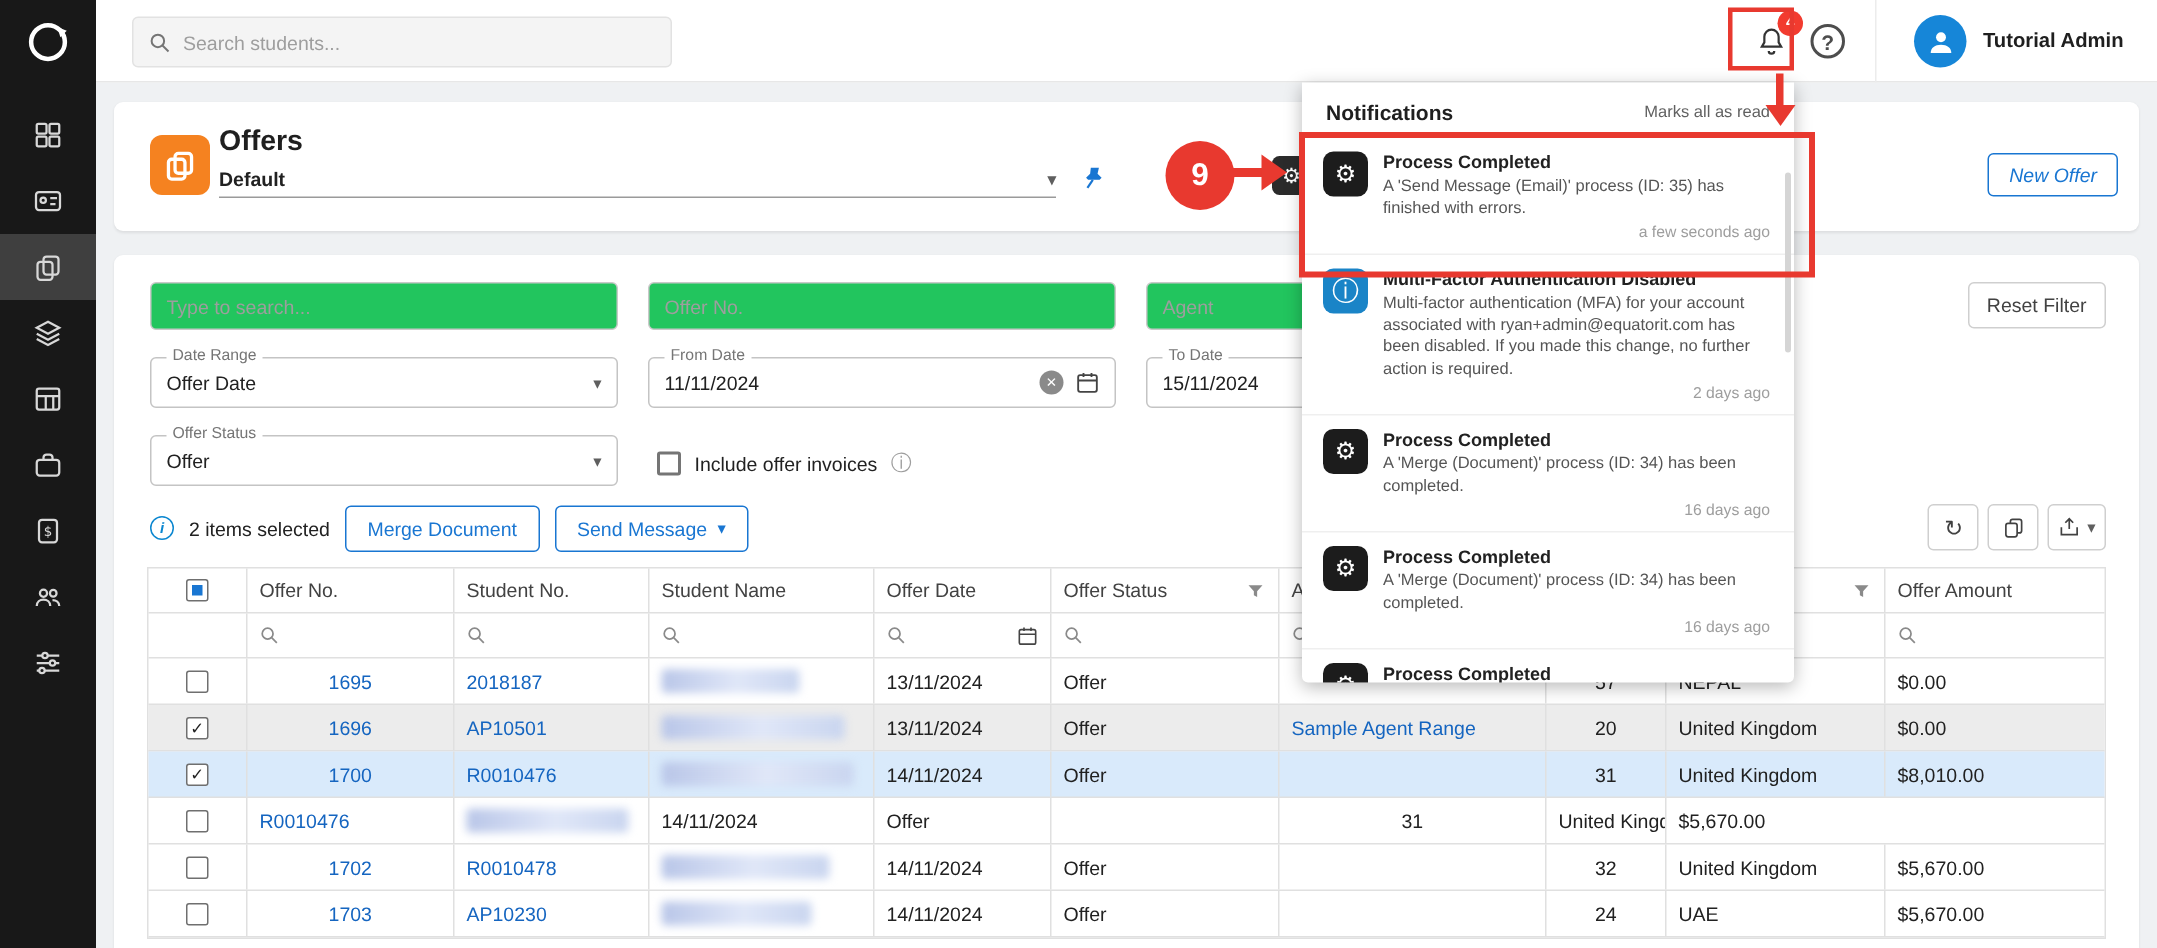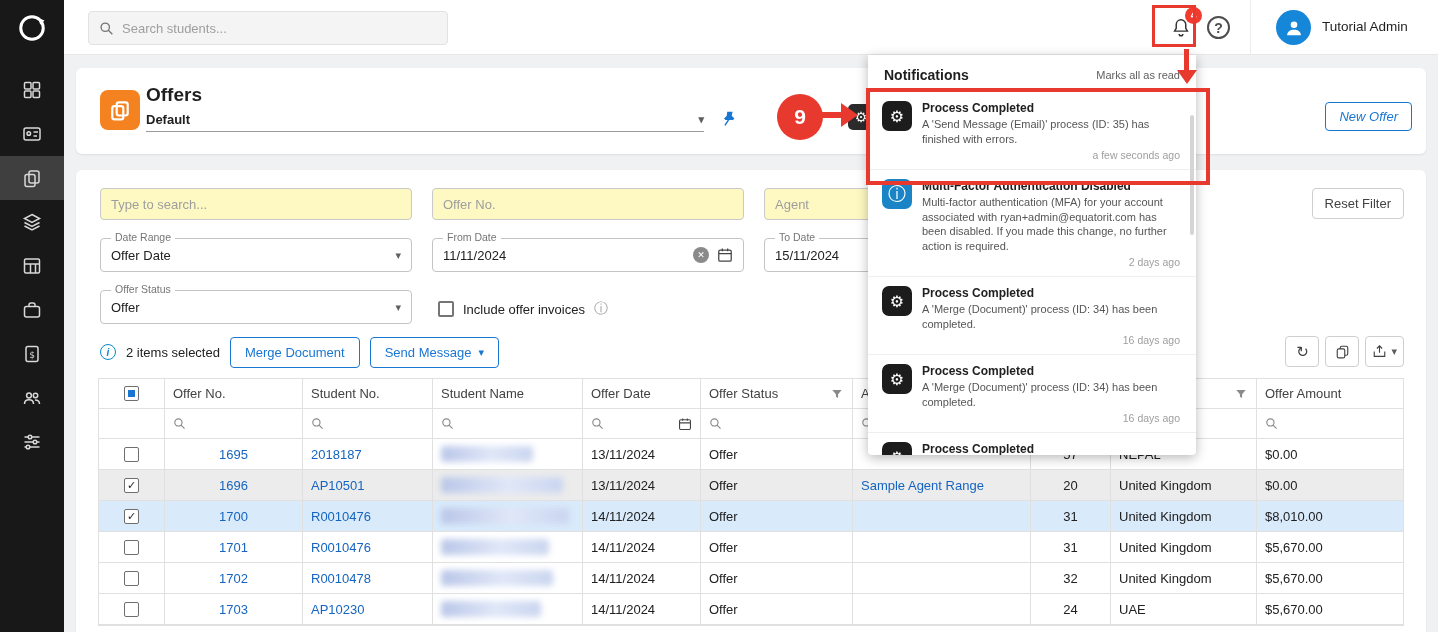--- a/index.html
+++ b/index.html
@@ -17,36 +17,36 @@
   
   .topbar { position:absolute; left:64px; top:0; width:1374px; height:55px; background:#fff; border-bottom:1px solid #e7e7e7; z-index:30; }
   .search-box { position:absolute; left:24px; top:11px; width:360px; height:33px; background:#f4f4f4; border:1px solid #e2e2e2; border-radius:4px; display:flex; align-items:center; padding:16px 10px; gap:8px; }
   .search-box input { border:none; outline:none; background:transparent; font-size:13px; flex:1; color:#424242; font-family:"Liberation Sans",sans-serif; }
   .search-box input::placeholder { color:#9e9e9e; }
   .bell-btn { position:absolute; left:1098px; top:9px; width:38px; height:38px; display:flex; align-items:center; justify-content:center; cursor:pointer; }
   .badge { position:absolute; top:-2px; right:-2px; width:17px; height:17px; background:#f23b2f; color:#fff; border-radius:50%; font-size:10px; font-weight:bold; display:flex; align-items:center; justify-content:center; }
   .help-btn { position:absolute; left:1143px; top:16px; width:23px; height:23px; border:2px solid #4d4d4d; border-radius:50%; color:#4d4d4d; font-size:14px; font-weight:bold; display:flex; align-items:center; justify-content:center; cursor:pointer; }
   .top-divider { position:absolute; left:1186px; top:0; width:1px; height:55px; background:#ececec; }
   .avatar { position:absolute; left:1212px; top:10px; width:35px; height:35px; border-radius:50%; background:#1686d8; display:flex; align-items:center; justify-content:center; }
-  .user-name { position:absolute; left:1258px; top:19px; font-size:13.5px; font-weight:normal; color:#1f1f1f; }
+  .user-name { position:absolute; left:1258px; top:19px; font-size:13.5px; font-weight:bold; color:#1f1f1f; }
 
   
   .offers-card { position:absolute; left:76px; top:68px; width:1350px; height:86px; background:#fff; border-radius:6px; box-shadow:0 1px 2px rgba(0,0,0,.08); z-index:10; }
   .module-icon { position:absolute; left:24px; top:22px; width:40px; height:40px; border-radius:8px; background:#f58220; display:flex; align-items:center; justify-content:center; }
   .module-icon svg { stroke:#fff; fill:none; stroke-width:2; }
   .offers-title { position:absolute; left:70px; top:16px; font-size:19px; font-weight:bold; color:#1f1f1f; }
   .view-select { position:absolute; left:70px; top:40px; width:558px; height:24px; border-bottom:1px solid #9a9a9a; display:flex; align-items:center; justify-content:space-between; font-size:13px; color:#212121; cursor:pointer;font-weight:bold; }
   .caret { color:#5f5f5f; font-size:11px; }
   .pin-btn { position:absolute; left:640px; top:38px; width:26px; height:26px; display:flex; align-items:center; justify-content:center; cursor:pointer; }
   .mini-gear-btn { position:absolute; left:772px; top:36px; width:26px; height:26px; border-radius:5px; background:#2b2b2b; color:#fff; font-size:14px; display:flex; align-items:center; justify-content:center; cursor:pointer; }
   .new-offer-btn { position:absolute; right:14px; top:34px; height:29px; padding:0 13px; border:1px solid #1976d2; border-radius:4px; background:#fff; color:#1976d2; font-size:13px; display:flex; align-items:center; cursor:pointer;font-style:italic; }
 
   
   .filter-card { position:absolute; left:76px; top:170px; width:1350px; height:462px; background:#fff; border-radius:6px 6px 0 0; box-shadow:0 1px 2px rgba(0,0,0,.08); z-index:10; }
-  .plain-input { position:absolute; height:32px; border:1px solid #c9c9c9; border-radius:4px; padding:0 10px; font-size:13px; color:#212121; outline:none; background:#fef9c3; font-family:"Liberation Sans",sans-serif; }
+  .plain-input { position:absolute; height:32px; border:1px solid #c9c9c9; border-radius:4px; padding:0 10px; font-size:13px; color:#212121; outline:none; background:#22c55e; font-family:"Liberation Sans",sans-serif; }
   .plain-input::placeholder { color:#9e9e9e; }
   .sel-box { position:absolute; height:34px; border:1px solid #c4c4c4; border-radius:4px; background:#fff; display:flex; align-items:center; padding:0 10px; font-size:13px; color:#212121; cursor:pointer; }
   .float-label { position:absolute; top:-7px; left:10px; background:#fff; padding:0 4px; font-size:10.5px; color:#757575; line-height:1; }
   .sel-box .caret { margin-left:auto; }
   .date-box input { border:none; outline:none; flex:1; font-size:13px; color:#212121; background:transparent; font-family:"Liberation Sans",sans-serif; }
   .clear-btn { width:16px; height:16px; border-radius:50%; background:#8a8a8a; color:#fff; font-size:9px; display:flex; align-items:center; justify-content:center; margin-right:8px; cursor:pointer; }
   .reset-btn { position:absolute; right:22px; top:18px; height:31px; padding:0 12px; border:1px solid #cfcfcf; border-radius:4px; background:#fff; color:#424242; font-size:13px; display:flex; align-items:center; cursor:pointer; }
   .chk-group { position:absolute; left:362px; top:122px; height:34px; display:flex; align-items:center; gap:9px; }
   .chk { width:16px; height:16px; border:2px solid #757575; border-radius:2px; background:#fff; cursor:pointer; }
   .info-glyph { color:#9e9e9e; font-size:14px; }
@@ -447,23 +447,20 @@
       <div class="tcell"></div>
       <div class="tcell c-center">31</div>
       <div class="tcell">United Kingdom</div>
       <div class="tcell">$8,010.00</div>
     </div>
 
     <div class="trow">
       <div class="tcell c-center">
           <span class="row-chk"></span>
         </div>
-      <div class="tcell c-center">
-          <a>1701</a>
-        </div>
       <div class="tcell">
           <a>R0010476</a>
         </div>
       <div class="tcell">
           <span class="blur-blob" style="width:108px;"></span>
         </div>
       <div class="tcell">14/11/2024</div>
       <div class="tcell">Offer</div>
       <div class="tcell"></div>
       <div class="tcell c-center">31</div>

